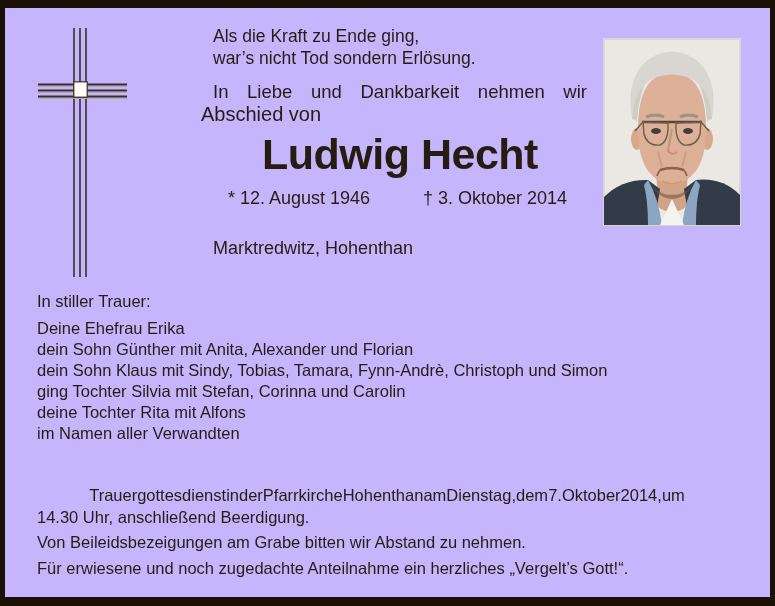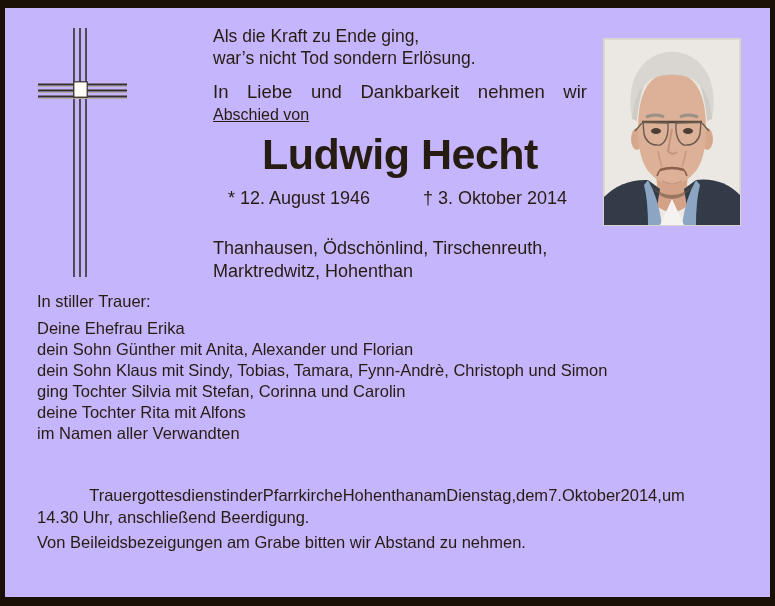--- a/index.html
+++ b/index.html
@@ -19,21 +19,21 @@
   .frame.right{right:0;top:0;width:5px;height:606px;}
 
   .cross{position:absolute;left:33px;top:25px;}
 
   .epigraph{position:absolute;left:213px;top:25px;font-size:17.5px;line-height:22px;}
   .intro-justified{
     position:absolute;left:213px;top:80px;width:374px;
     display:flex;justify-content:space-between;
     font-size:18.5px;line-height:23px;
   }
-  .intro-rest{position:absolute;left:213px;top:103px;font-size:16px;line-height:23px;text-decoration:underline;}
+  .intro-rest{position:absolute;left:201px;top:103px;font-size:20px;line-height:23px;}
 
   .name{
     position:absolute;left:213px;top:130px;width:374px;
     text-align:center;font-size:43px;font-weight:bold;letter-spacing:-0.5px;
     white-space:nowrap;
   }
   .dates{position:absolute;left:0;top:188px;width:775px;font-size:18px;}
   .dates .birth{position:absolute;left:228px;}
   .dates .death{position:absolute;left:423px;}
 
@@ -98,21 +98,20 @@
   <div class="intro-rest">Abschied von</div>
 
   <div class="name">Ludwig Hecht</div>
 
   <div class="dates">
     <span class="birth">* 12. August 1946</span>
     <span class="death">† 3. Oktober 2014</span>
   </div>
 
   <div class="places">
-    <div>Thanhausen, Ödschönlind, Tirschenreuth,</div>
     <div>Marktredwitz, Hohenthan</div>
   </div>
 
   <svg class="photo" width="136" height="186" viewBox="0 0 136 186">
     <rect x="0" y="0" width="136" height="186" fill="#ebe8e4"></rect>
     <rect x="0" y="0" width="136" height="186" fill="none" stroke="#dcd8d2" stroke-width="2"></rect>
 
     <path d="M52 128 Q68 146 84 128 L82 168 Q68 178 54 168 Z" fill="#d3a287"></path>
 
     <path d="M0 186 V158 Q18 140 44 141 L56 150 L50 186 Z" fill="#323b47"></path>
@@ -177,14 +176,15 @@
       <span>am</span>
       <span>Dienstag,</span>
       <span>dem</span>
       <span>7.</span>
       <span>Oktober</span>
       <span>2014,</span>
       <span>um</span>
     </div>
   <div class="service-rest">14.30 Uhr, anschließend Beerdigung.</div>
   <div class="condolence">Von Beileidsbezeigungen am Grabe bitten wir Abstand zu nehmen.</div>
+  <div class="thanks">Für erwiesene und noch zugedachte Anteilnahme ein herzliches „Vergelt’s Gott!“.</div>
 
 </div>
 
 </body></html>

